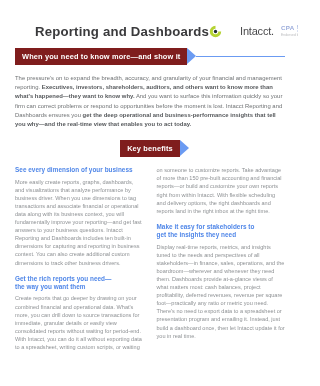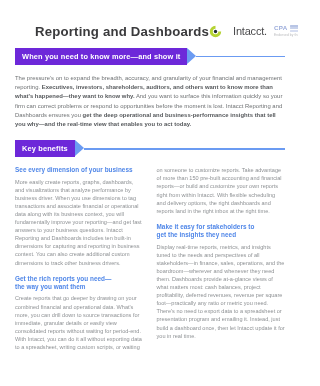--- a/index.html
+++ b/index.html
@@ -35,21 +35,21 @@
   .logo-zone {
     margin-left: auto;
     display: flex;
     align-items: center;
     gap: 7px;
     padding-right: 3px;
   }
   .intacct-logo {
     display: flex;
     align-items: center;
-    gap: 11px;
+    gap: 18px;
   }
   .intacct-mark {
     width: 13px;
     height: 13px;
     flex: 0 0 auto;
   }
   .intacct-word {
     font-size: 11px;
     color: #4a4a4c;
     letter-spacing: -0.2px;
@@ -101,21 +101,21 @@
 
   
   .band {
     position: relative;
     margin: 0 13px 0 15px;
     height: 17px;
     display: flex;
     align-items: center;
   }
   .band-tab {
-    background: #6d28d9;
+    background: #7f1d1d;
     height: 17px;
     display: flex;
     align-items: center;
     padding: 0 7px 0 7px;
     position: relative;
     flex: 0 0 auto;
   }
   .band-tab::after {
     content: "";
     position: absolute;
@@ -218,21 +218,21 @@
 
 <div class="band">
   <div class="band-tab">
     <span class="band-label">When you need to know more—and show it</span>
   </div>
   <div class="band-rule"></div>
 </div>
 
 <p class="intro"><span>The pressure's on to expand the breadth, accuracy, and granularity of your financial and management reporting. </span><b>Executives, investors, shareholders, auditors, and others want to know more than what's happened—they want to know why.</b><span> And you want to surface this information quickly so your firm can correct problems or respond to opportunities before the moment is lost. Intacct Reporting and Dashboards ensures you </span><b>get the deep operational and business-performance insights that tell you why—and the real-time view that enables you to act today.</b></p>
 
-<div class="band" style="margin-top:11px;">
+<div class="band" style="margin-top:11px;flex-direction:column;">
   <div class="band-tab">
     <span class="band-label">Key benefits</span>
   </div>
   <div class="band-rule"></div>
 </div>
 
 <div class="columns">
 
   <div class="col">
     <div class="block">

